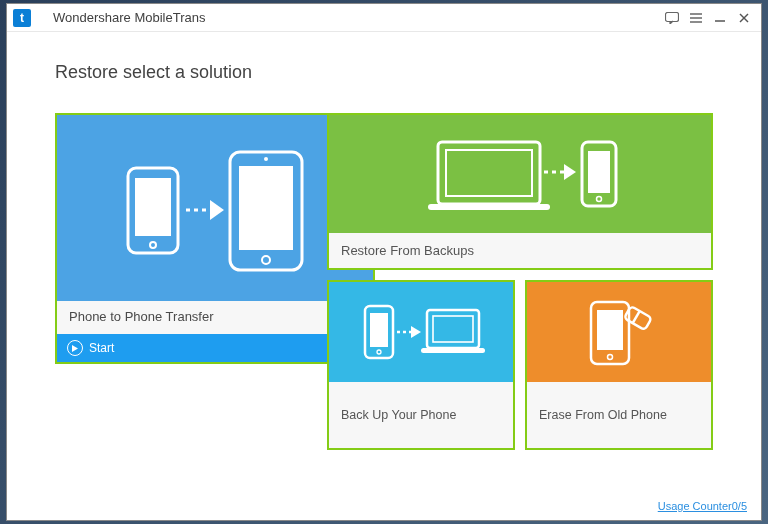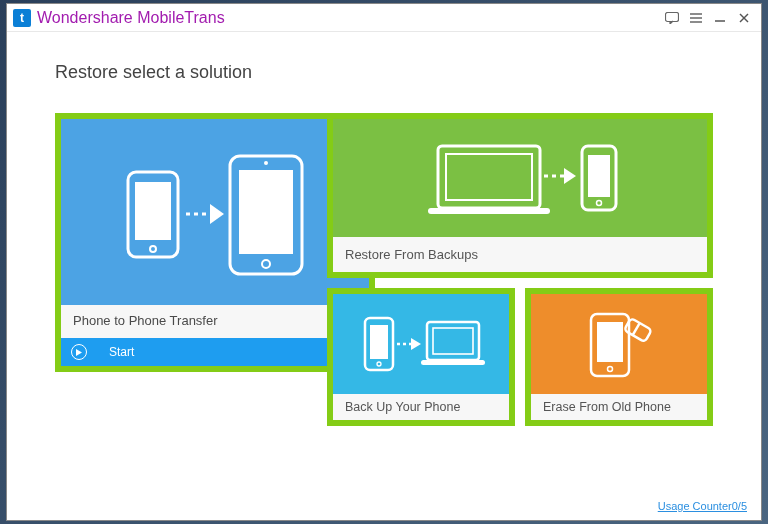--- a/index.html
+++ b/index.html
@@ -32,23 +32,24 @@
   border-radius: 2px;
   display: flex;
   align-items: center;
   justify-content: center;
   color: #fff;
   font-size: 12px;
   font-weight: bold;
   margin-right: 6px;
 }
 .app-title {
-  font-size: 16px;
-  color: #a21caf;
+  font-size: 13px;
+  color: #404040;
   flex: 1;
+  margin-left: 16px;
 }
 .win-ctrl {
   width: 22px; height: 22px;
   display: flex;
   align-items: center;
   justify-content: center;
   font-size: 14px;
   color: #555;
   cursor: pointer;
   margin-left: 2px;
@@ -72,21 +73,21 @@
   width: 256px;
 }
 .right-col {
   flex: 1;
   display: flex;
   flex-direction: column;
   gap: 10px;
 }
 .tile {
   background: #f7f7f7;
-  border: 6px solid #84cc16;
+  border: 2px solid #84cc16;
   cursor: pointer;
 }
 .tile-main {
   width: 320px;
 }
 .illus {
   display: flex;
   align-items: center;
   justify-content: center;
 }
@@ -111,38 +112,38 @@
   min-height: 30px;
 }
 .start-btn {
   height: 28px;
   background: #1e9df0;
   display: flex;
   align-items: center;
   padding: 0 10px;
   color: #fff;
   font-size: 12px;
-  gap: 22px;
+  gap: 6px;
 }
 .start-icon {
   width: 16px; height: 16px;
   border: 1.5px solid #fff;
   border-radius: 50%;
   display: flex;
   align-items: center;
   justify-content: center;
   font-size: 9px;
 }
 .illus-restore { height: 118px; background: #7bc043; }
 .tile-restore-caption { padding: 10px 12px; font-size: 13px; color: #555; }
 .row2 { display: flex; gap: 10px; }
 .tile-small { flex: 1; }
 .illus-backup { height: 100px; background: #34b8e6; }
 .illus-erase { height: 100px; background: #ee8d2b; }
-.small-caption { padding: 6px 12px; font-size: 12.5px; color: #555; }
+.small-caption { padding: 26px 12px; font-size: 12.5px; color: #555; }
 .usage {
   position: absolute;
   right: 14px;
   bottom: 8px;
   font-size: 11px;
   color: #2b8fe0;
   text-decoration: underline;
   cursor: pointer;
 }
 svg { display: block; }

